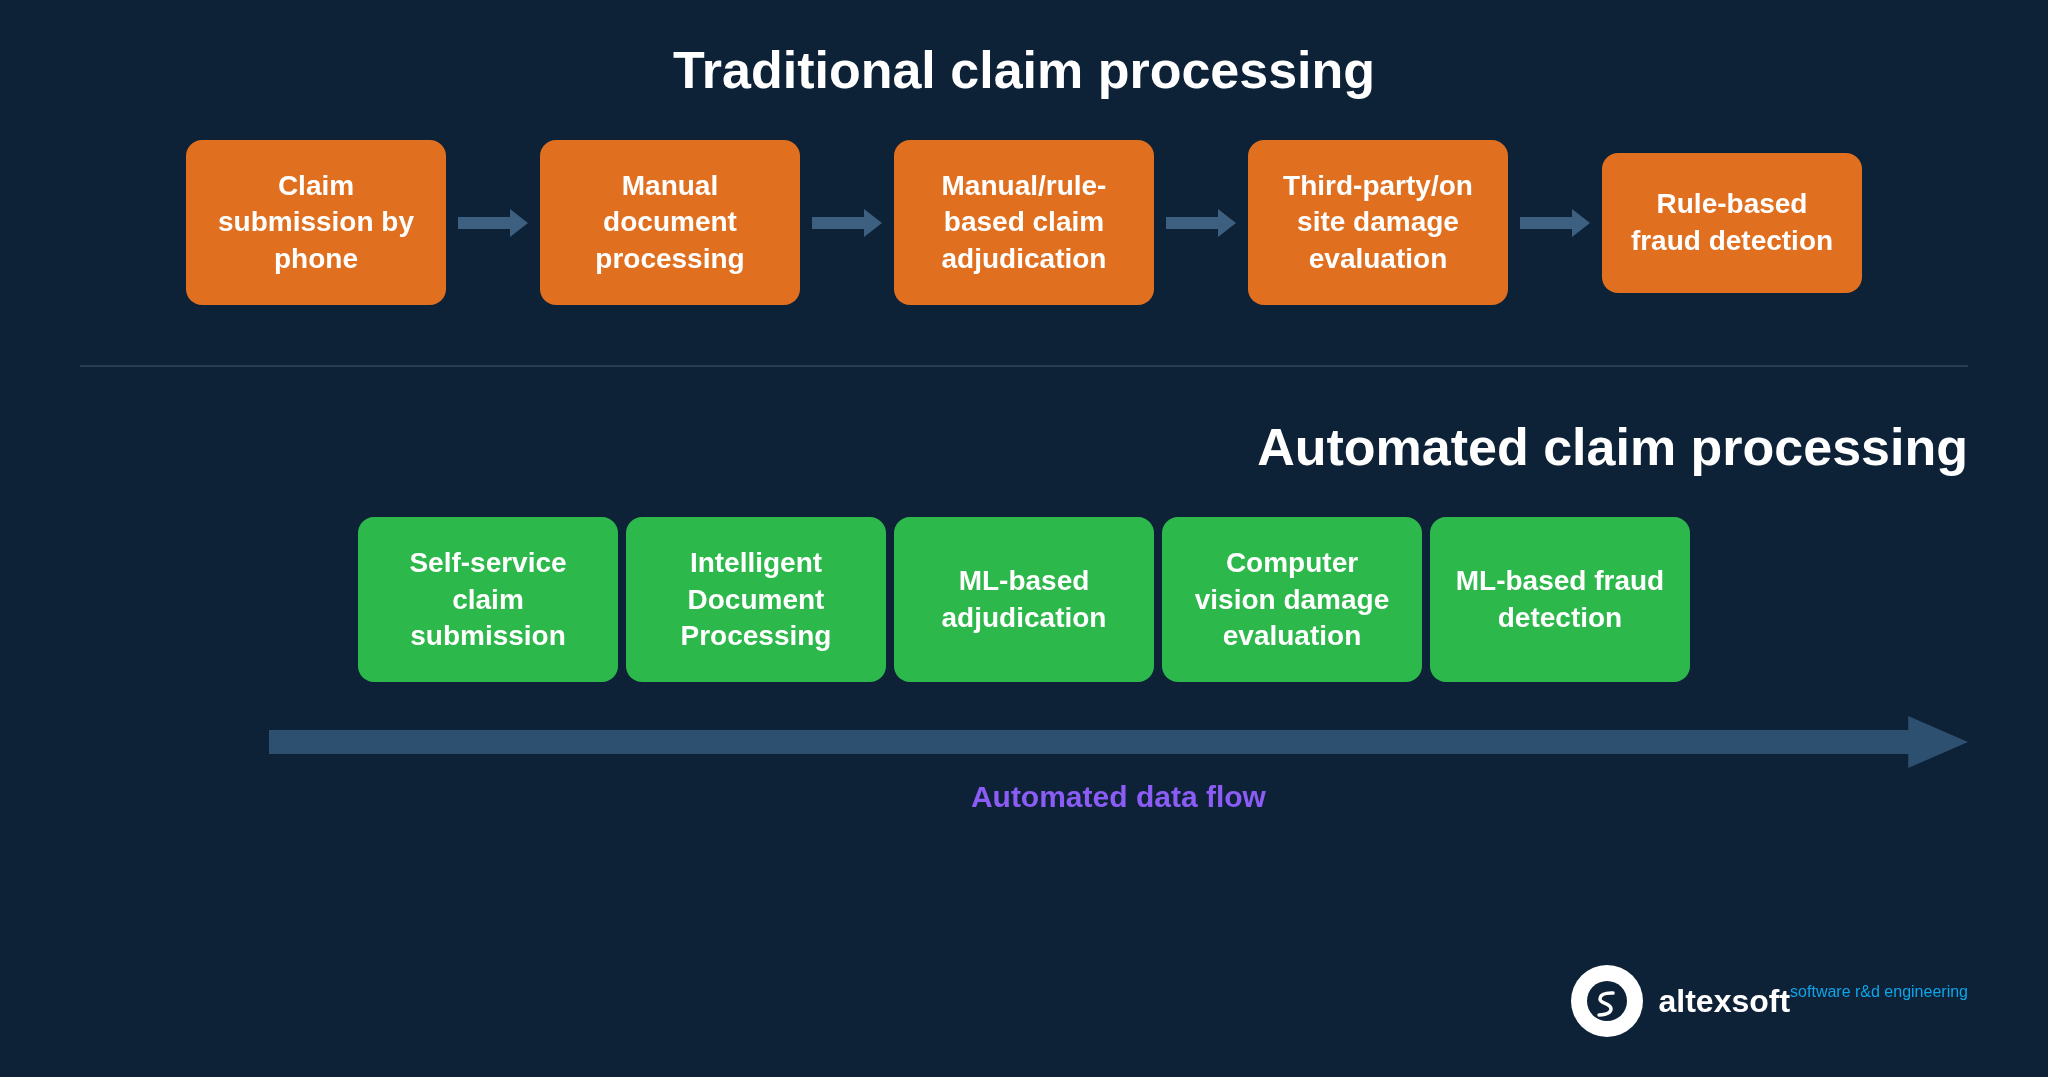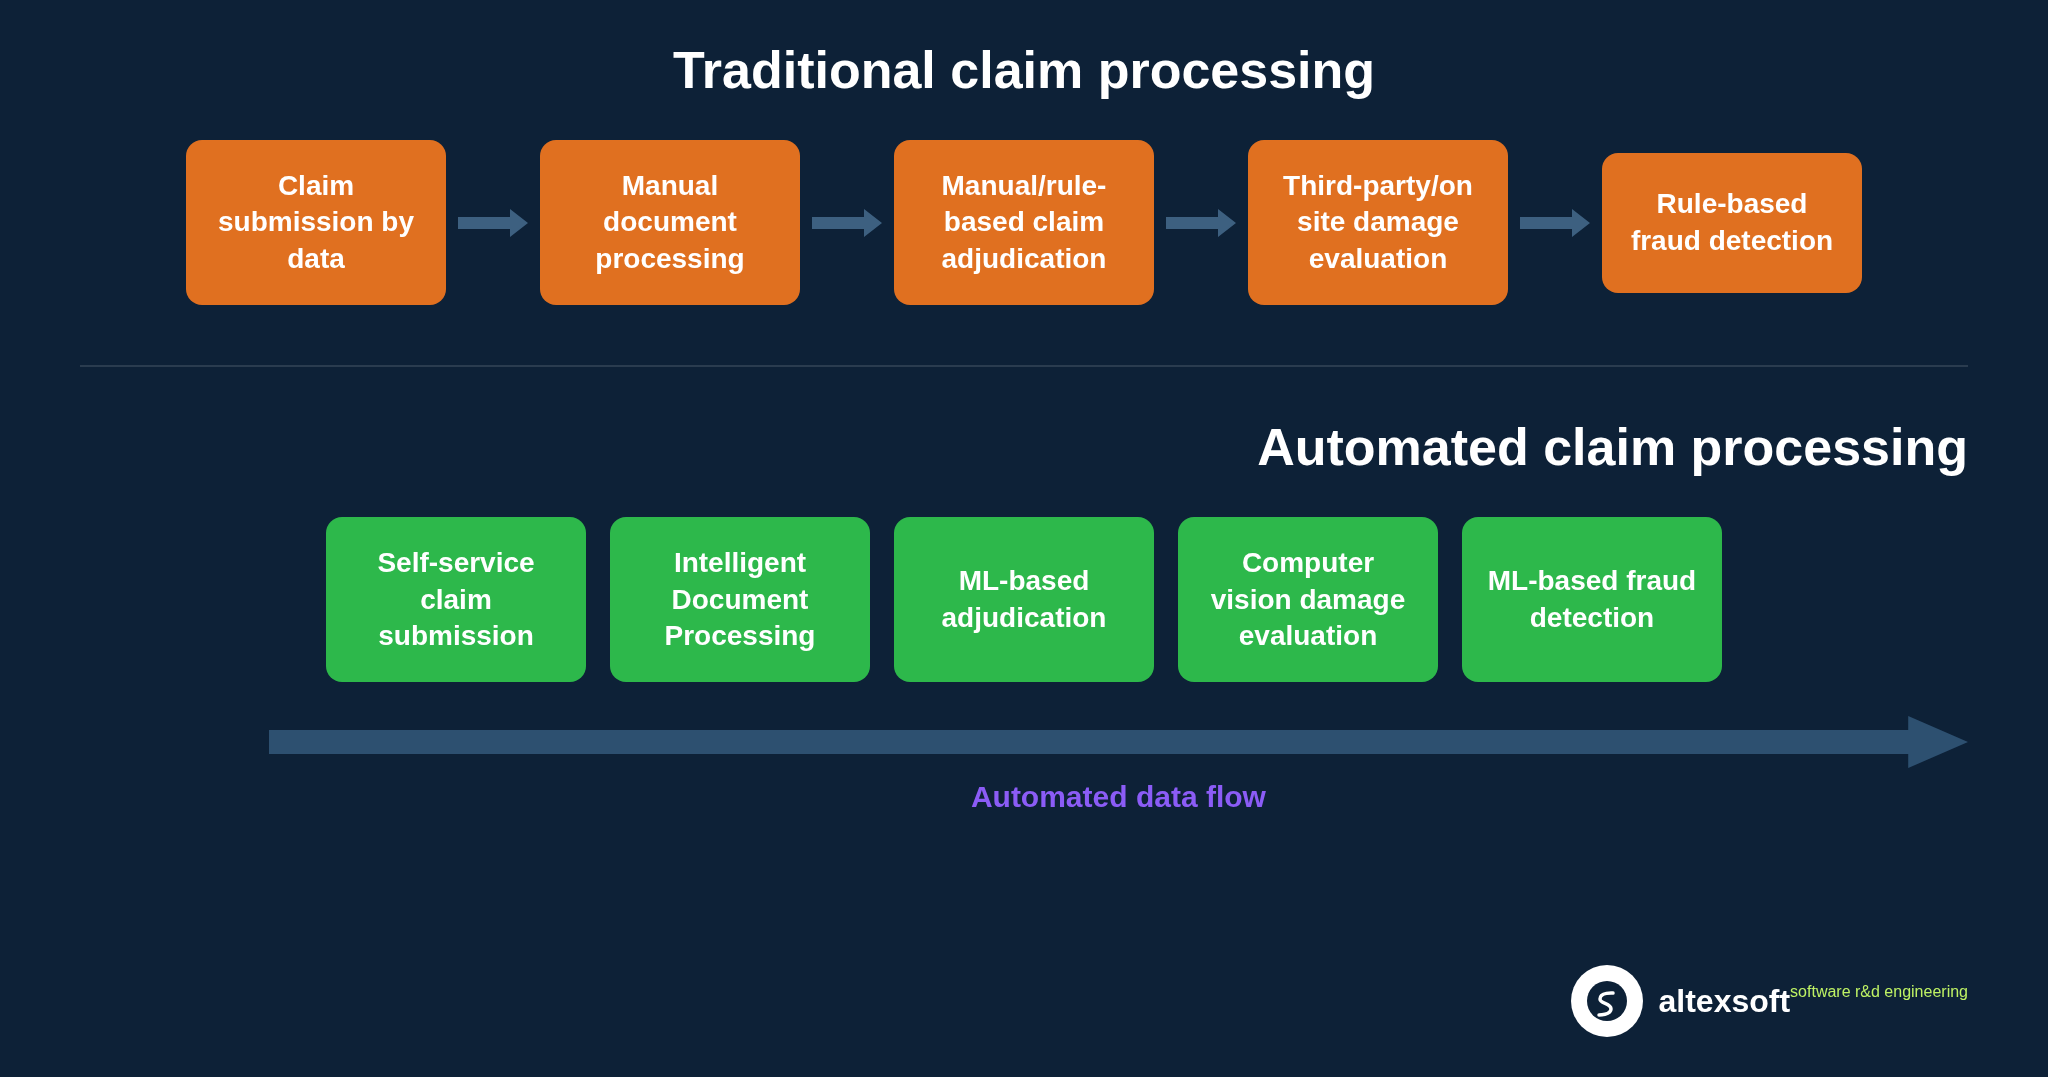--- a/index.html
+++ b/index.html
@@ -165,51 +165,51 @@
     }
 
     .logo-name {
       font-size: 32px;
       font-weight: 700;
       color: #ffffff;
     }
 
     .logo-sub {
       font-size: 16px;
-      color: #bef264;
+      color: #0ea5e9;
       font-weight: 400;
     }
 
     .divider-line {
       width: 100%;
       height: 2px;
       background-color: rgba(255,255,255,0.12);
       margin-bottom: 50px;
     }
 
     .green-row {
       display: flex;
       align-items: stretch;
       justify-content: center;
-      gap: 24px;
+      gap: 8px;
       width: 100%;
     }
   </style>
 </head>
 <body>
 
 <div class="page">
 
   <div class="traditional-section">
     <div class="section-title">Traditional claim processing</div>
 
     <div class="flow-row">
 
       <div class="flow-box-orange">
-        <span>Claim submission by data</span>
+        <span>Claim submission by phone</span>
       </div>
 
       <div class="arrow-traditional">
         <svg viewBox="0 0 70 40" fill="none" xmlns="http://www.w3.org/2000/svg">
           <polygon points="0,14 52,14 52,6 70,20 52,34 52,26 0,26" fill="#3d6080"></polygon>
         </svg>
       </div>
 
       <div class="flow-box-orange">
         <span>Manual document processing</span>

